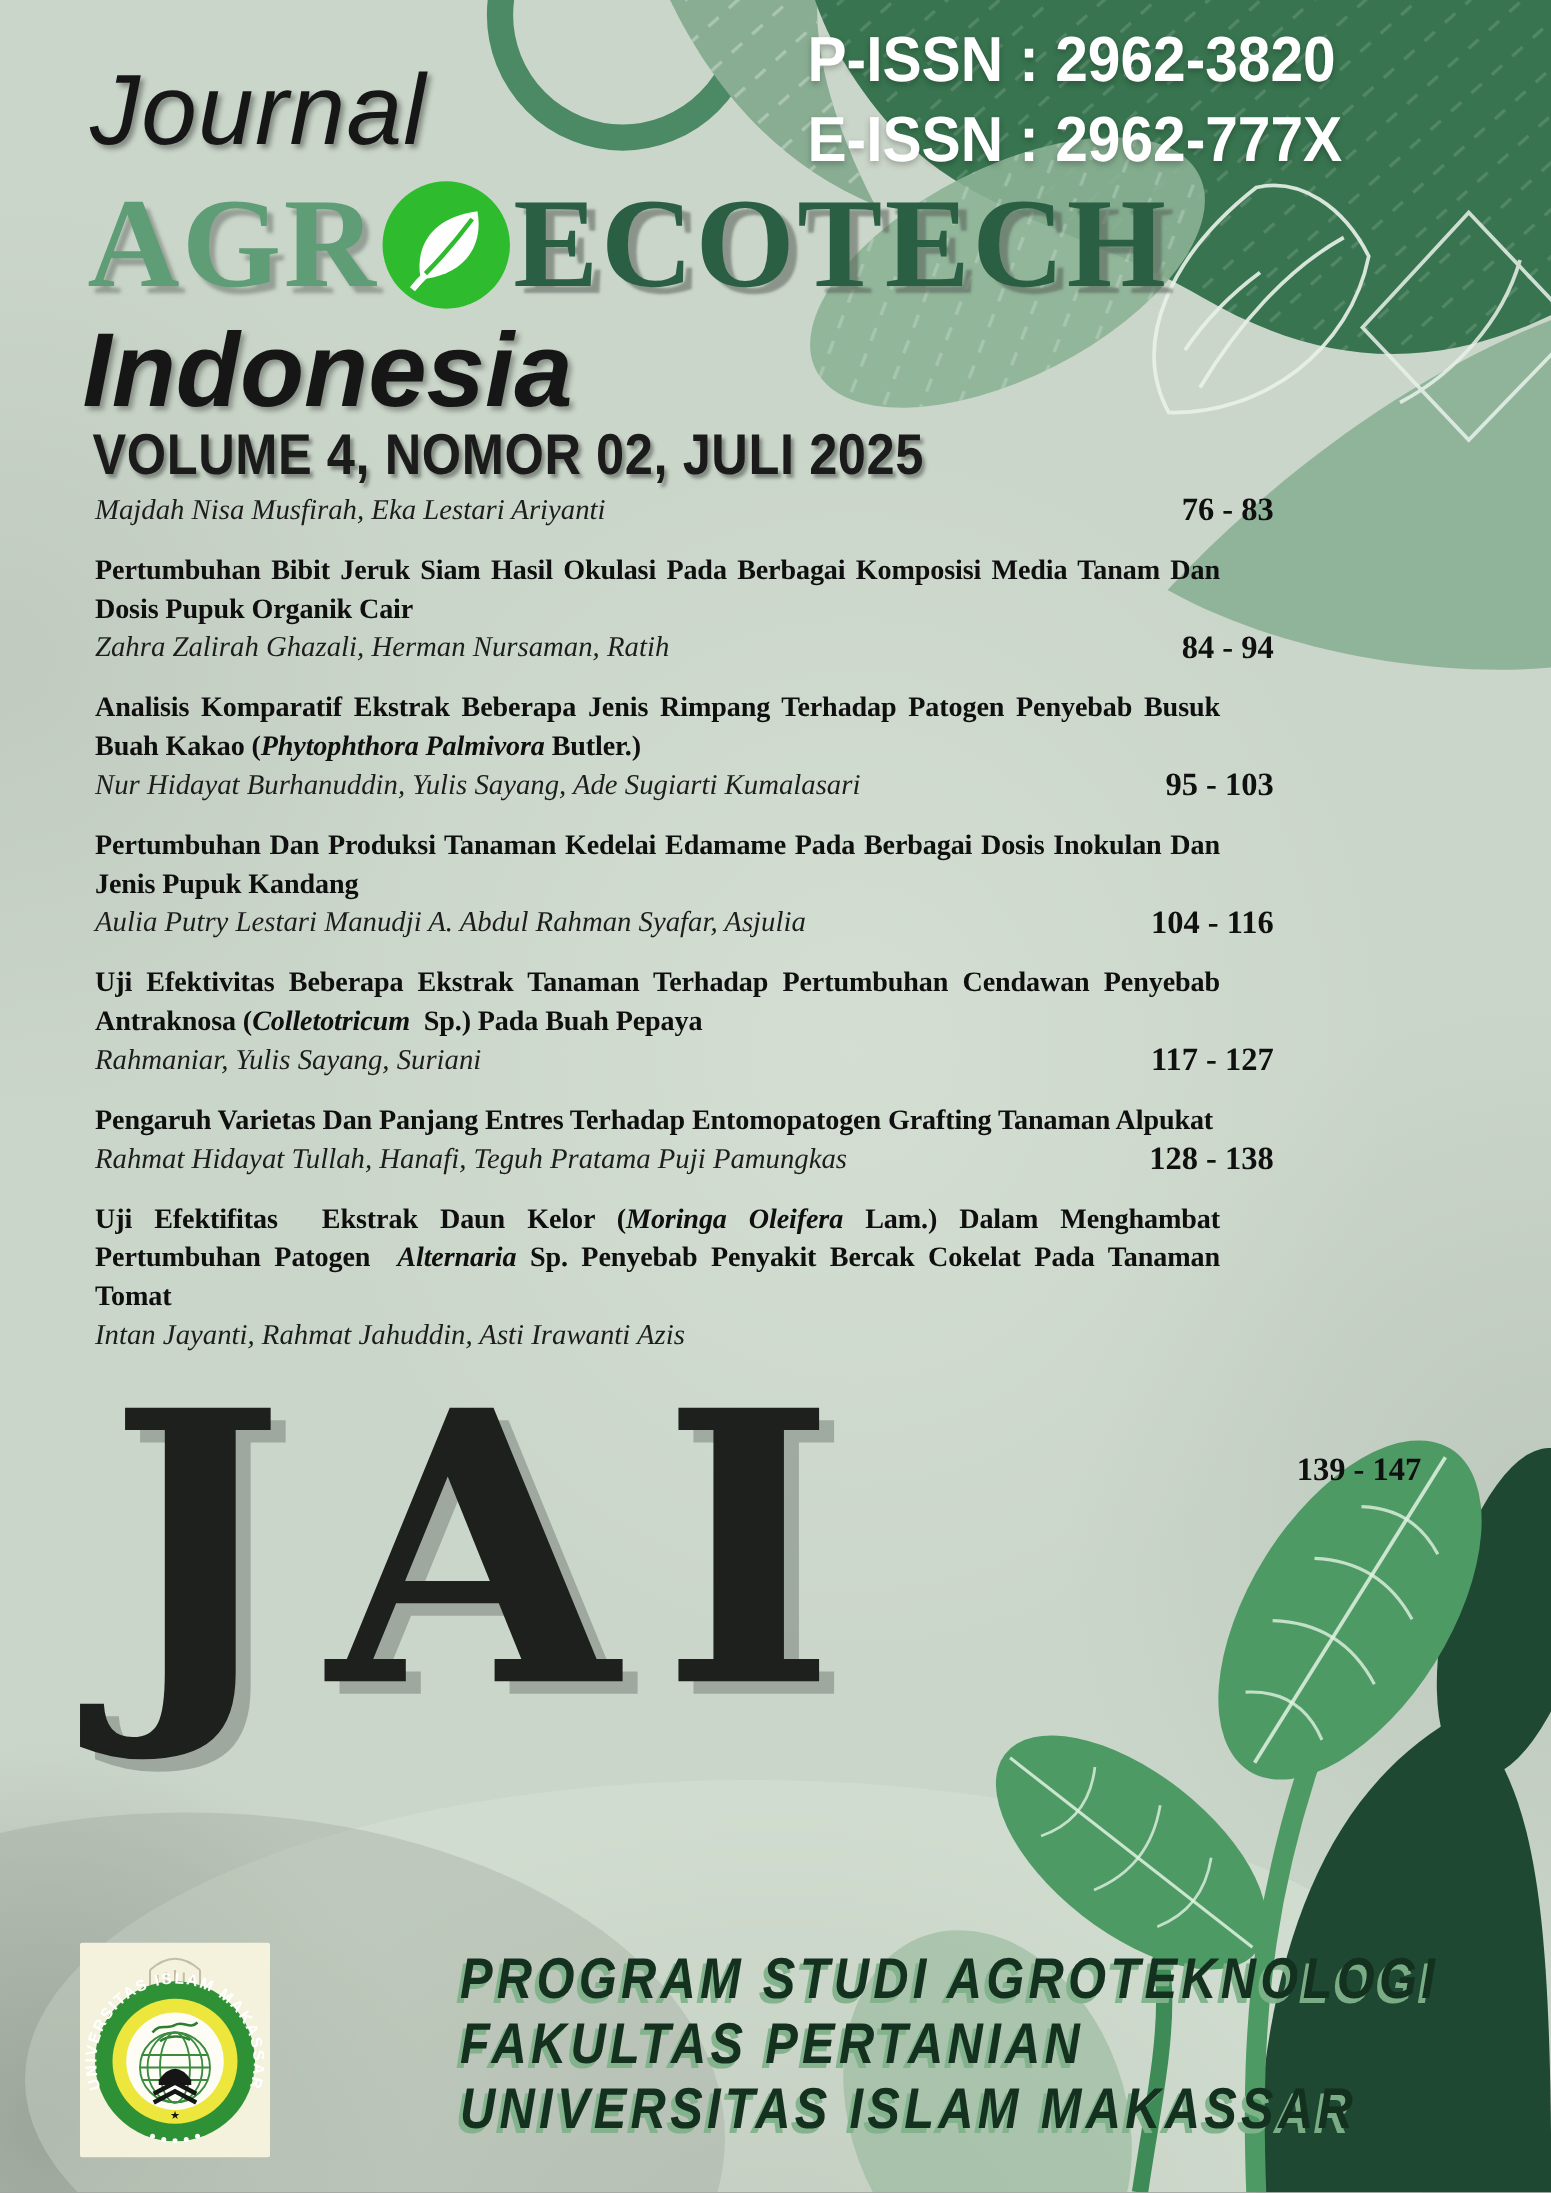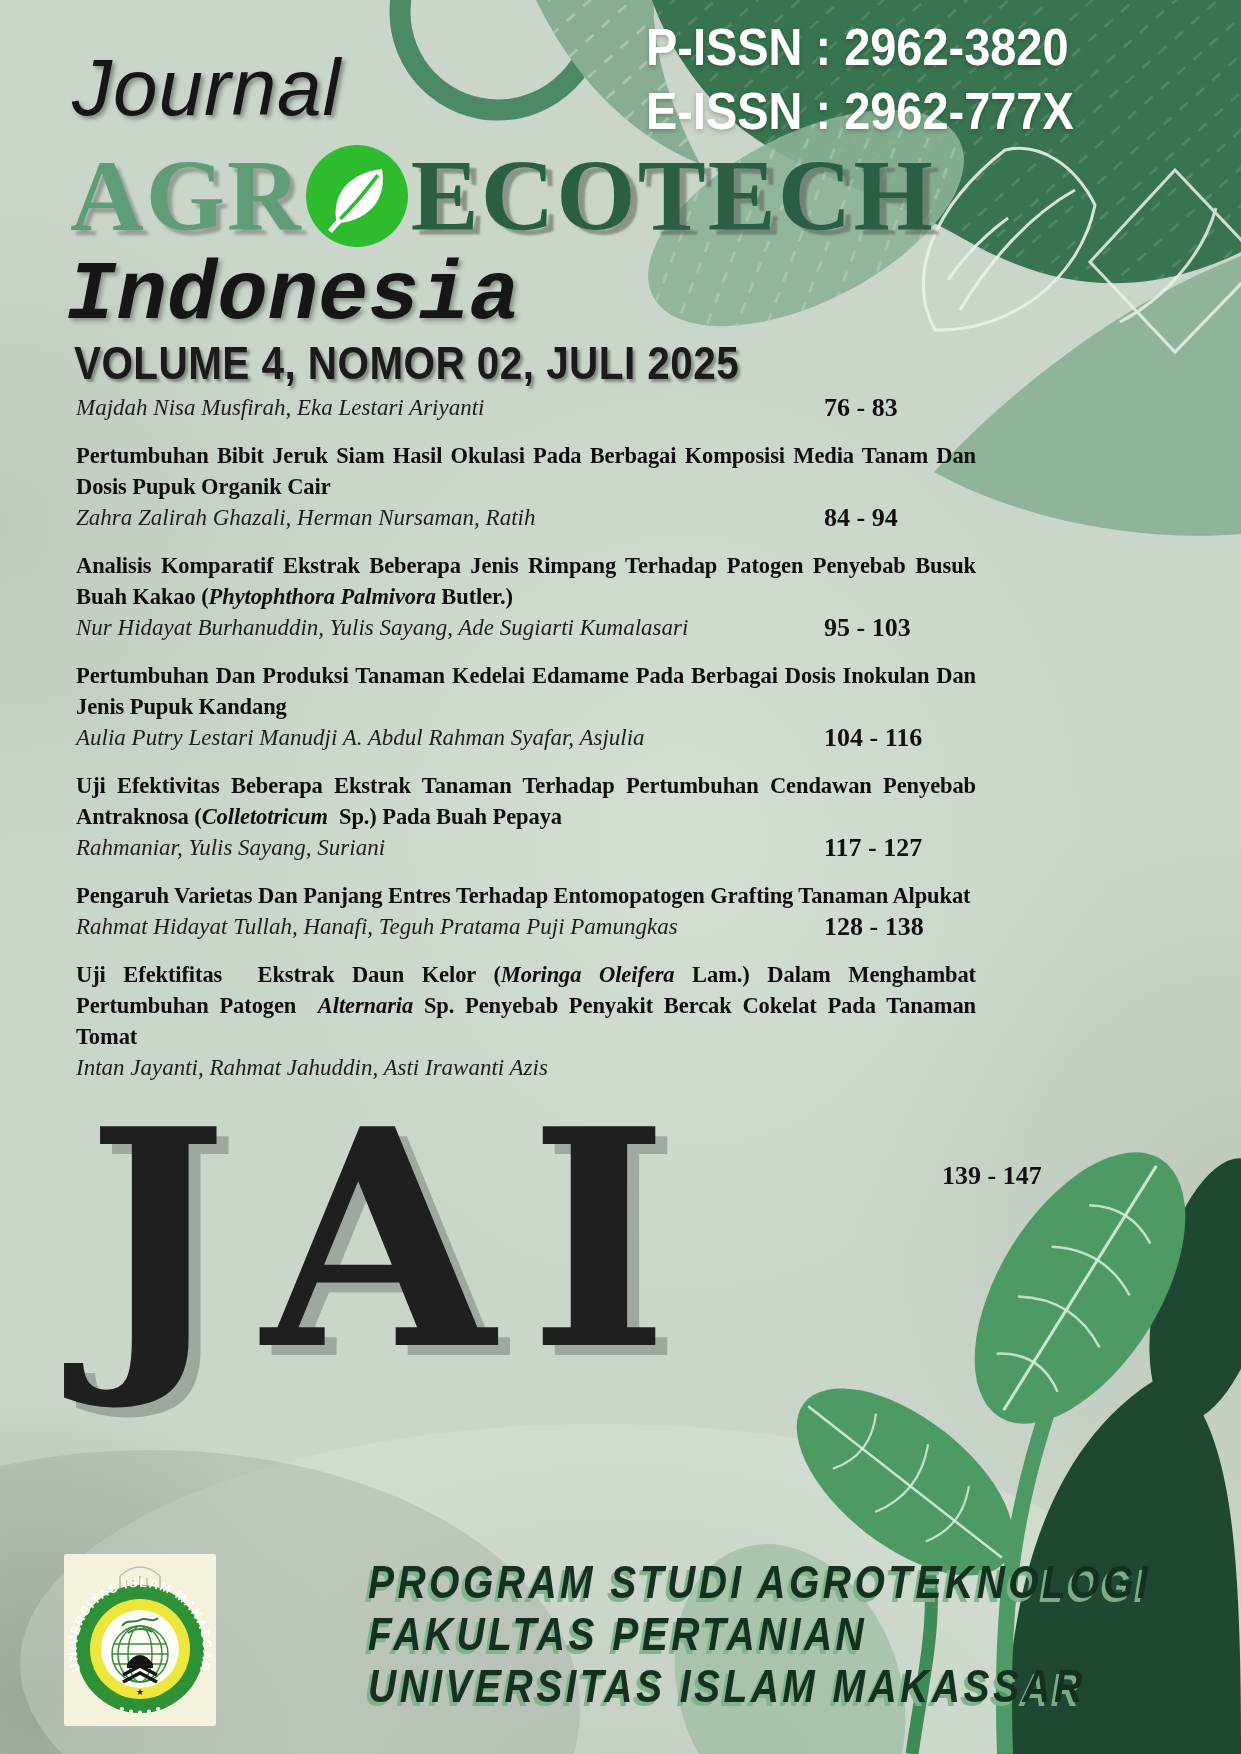--- a/index.html
+++ b/index.html
@@ -29,41 +29,41 @@
   }
   .brand{position:absolute;left:70px;top:140px;z-index:2;display:flex;align-items:flex-start;height:112px;}
   .brand-agr,.brand-eco{
     font-family:"Liberation Serif",serif;font-weight:bold;font-size:102px;letter-spacing:2px;line-height:112px;
   }
   .brand-agr{color:#5f9d76;text-shadow:5px 5px 3px rgba(95,105,97,0.50);}
   .brand-eco{color:#2a5f44;text-shadow:7px 5px 2px rgba(85,95,88,0.55);}
   .leaf-badge{width:104px;height:104px;margin:4px 2px 0 2px;flex:0 0 auto;}
   .indonesia{
     position:absolute;left:66px;top:248px;z-index:2;color:#161616;
-    font-family:Liberation Mono, monospace;font-weight:bold;font-style:italic;font-size:84px;
+    font-family:Liberation Sans, sans-serif;font-weight:bold;font-style:italic;font-size:84px;
     letter-spacing:0;text-shadow:3px 3px 4px rgba(45,50,45,0.40);
   }
   .volume{
     position:absolute;left:74px;top:336px;z-index:2;color:#1b1b1b;
     font-family:"Liberation Sans",sans-serif;font-weight:bold;font-size:46px;
     transform:scaleX(0.88);transform-origin:left top;letter-spacing:0.5px;white-space:nowrap;
     text-shadow:3px 3px 3px rgba(45,50,45,0.45);
   }
   
   .toc{position:absolute;left:76px;top:392px;width:958px;z-index:2;}
   .toc-item{position:relative;margin-bottom:17px;}
   .toc-text{width:900px;}
   .toc-title{
     font-weight:bold;font-size:22.5px;line-height:31px;color:#0f0f0f;
     text-align:justify;letter-spacing:-0.1px;
   }
   .toc-title i{font-style:italic;}
   .toc-authors{font-style:italic;font-size:23px;line-height:30px;color:#1d1d1d;margin-top:1px;}
   .toc-pages{
-    position:absolute;right:0;bottom:0;width:210px;
+    position:absolute;right:15px;bottom:0;width:210px;text-align:right;
     font-weight:bold;font-size:26px;line-height:30px;color:#101010;white-space:nowrap;
   }
   .toc-item:last-child .toc-pages{transform:translate(118px,108px);}
   
   .jai{
     position:absolute;left:86px;top:1090px;z-index:1;color:#1d201d;
     font-family:"DejaVu Serif",serif;font-weight:bold;font-size:300px;line-height:300px;
     letter-spacing:34px;text-shadow:12px 10px 0 rgba(95,105,97,0.42);
   }
   

